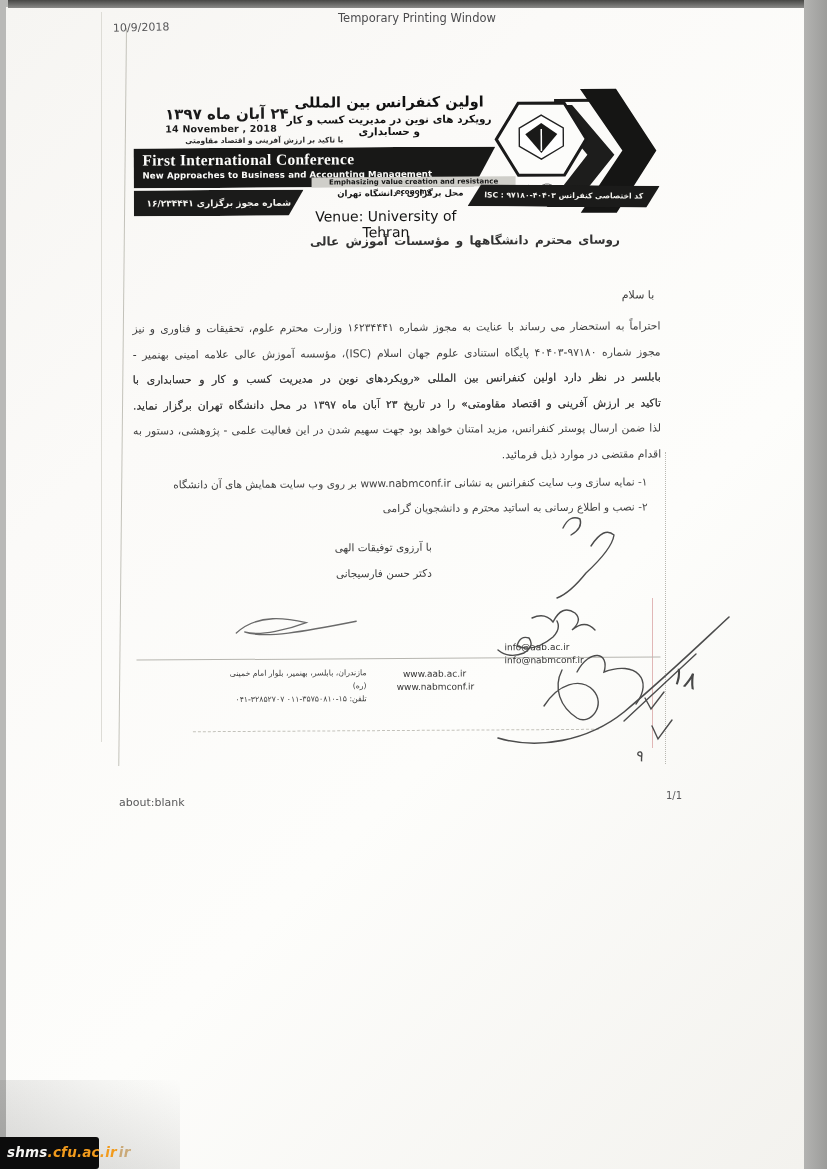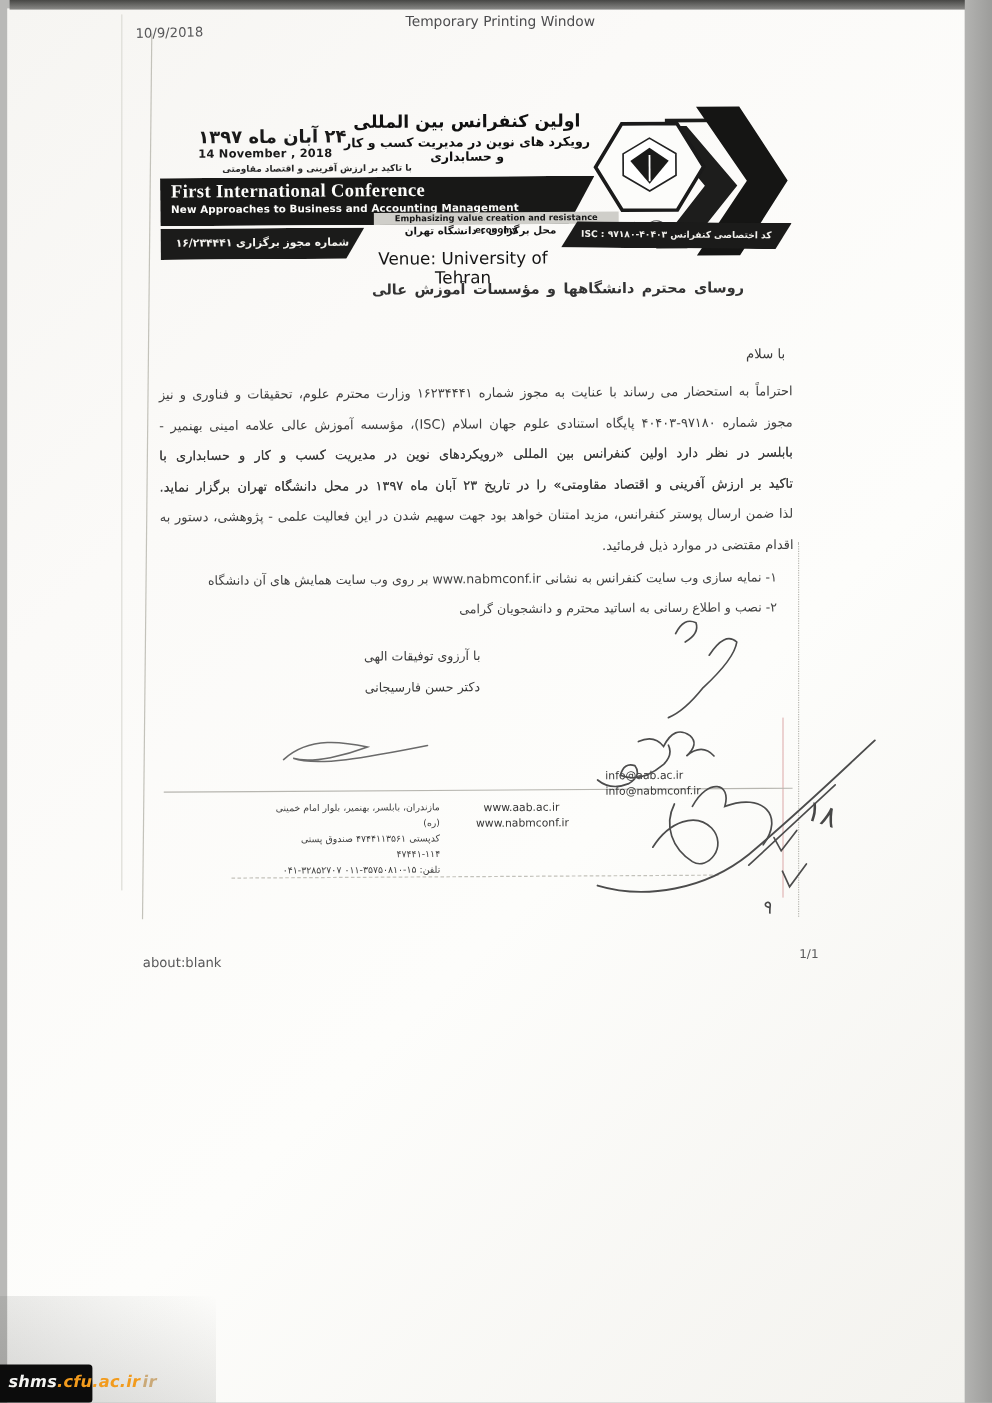--- a/index.html
+++ b/index.html
@@ -64,34 +64,34 @@
   .lt-recipient { position:absolute; left:150px; top:152px; width:366px; text-align:center; direction:rtl;
                   font-size:12px; font-weight:700; color:#333; word-spacing:2px; }
   .lt-salutation { position:absolute; right:6px; top:208px; font-size:11px; direction:rtl; color:#3a3a3a; }
   .lt-body { position:absolute; left:0; top:233px; width:528px; direction:rtl; font-size:10.8px;
              line-height:25.5px; color:#3f3f3f; }
   .bline { text-align:justify; text-align-last:justify; }
   .bline.short { text-align:justify; text-align-last:right; }
   .bline.semi { text-shadow:0 0 .5px #3f3f3f; }
   .lt-list { position:absolute; right:14px; top:389px; width:500px; direction:rtl; font-size:10.5px;
              line-height:25px; color:#414141; text-align:right; }
-  .lt-signoff { position:absolute; left:138px; top:452px; width:160px; text-align:center; direction:rtl;
+  .lt-signoff { position:absolute; left:138px; top:452px; width:160px; text-align:right; direction:rtl;
                 font-size:10.5px; line-height:26px; color:#3a3a3a; }
   .lt-signature { position:absolute; left:96px; top:518px; }
   .lt-hr1 { position:absolute; left:2px; top:576px; width:524px; border-top:1px solid #b7b6b0; }
   .lt-hr2 { position:absolute; left:58px; top:648px; width:406px; border-top:1px dashed #c3c2bb; }
 
   .ft-address { position:absolute; left:86px; top:584px; width:146px; direction:rtl; 
                 font-size:7.8px; line-height:13px; color:#3c3c3c; }
   .ft-web { position:absolute; left:262px; top:586px; width:76px; font-size:9px; line-height:13px; color:#333;text-align:center; }
   .ft-mail { position:absolute; left:350px; top:560px; width:96px; font-size:9px; line-height:13px; color:#333;margin-left:20px; }
 
   .handwriting { position:absolute; left:440px; top:500px; }
 
-  .badge { position:absolute; left:0; top:1137px; width:77px; height:32px; background:#0c0c0c;
+  .badge { position:absolute; left:0; top:1137px; width:99px; height:32px; background:#0c0c0c;
            font-style:italic; font-weight:700; font-size:13.5px; line-height:31px; padding-left:7px;
            letter-spacing:.2px; border-radius:0 3px 3px 0; }
   .badge .w { color:#f4f4f2; }
   .badge .o { color:#f29b1d; }
   .badge .g { color:#b06f10; opacity:.5; margin-left:2px; }
 </style>
 </head>
 <body>
 
 <div>
@@ -172,21 +172,20 @@
     </div>
 
     <svg class="lt-signature" width="135" height="48" viewBox="0 0 135 48">
       <path d="M6,32 C28,12 58,18 76,22 C60,28 30,36 14,31 C34,38 74,31 126,21" stroke="#6a6a6a" stroke-width="1.3" fill="none" stroke-linecap="round"></path>
     </svg>
 
     <div class="lt-hr1"></div>
 
     <div class="ft-address">
       <div>مازندران، بابلسر، بهنمیر، بلوار امام خمینی (ره)</div>
-      <div>کدپستی ۴۷۴۴۱۱۳۵۶۱ صندوق پستی ۱۱۴-۴۷۴۴۱</div>
       <div>تلفن: ۱۵-۳۵۷۵۰۸۱۰-۰۱۱   ۳۲۸۵۲۷۰۷-۰۴۱</div>
     </div>
     <div class="ft-web">
       <div>www.aab.ac.ir</div>
       <div>www.nabmconf.ir</div>
     </div>
     <div class="ft-mail">
       <div>info@aab.ac.ir</div>
       <div>info@nabmconf.ir</div>
     </div>

